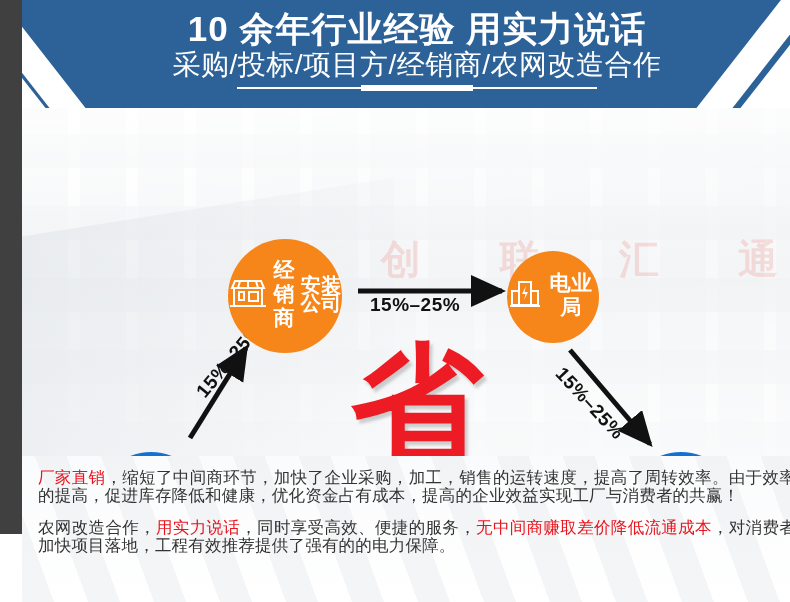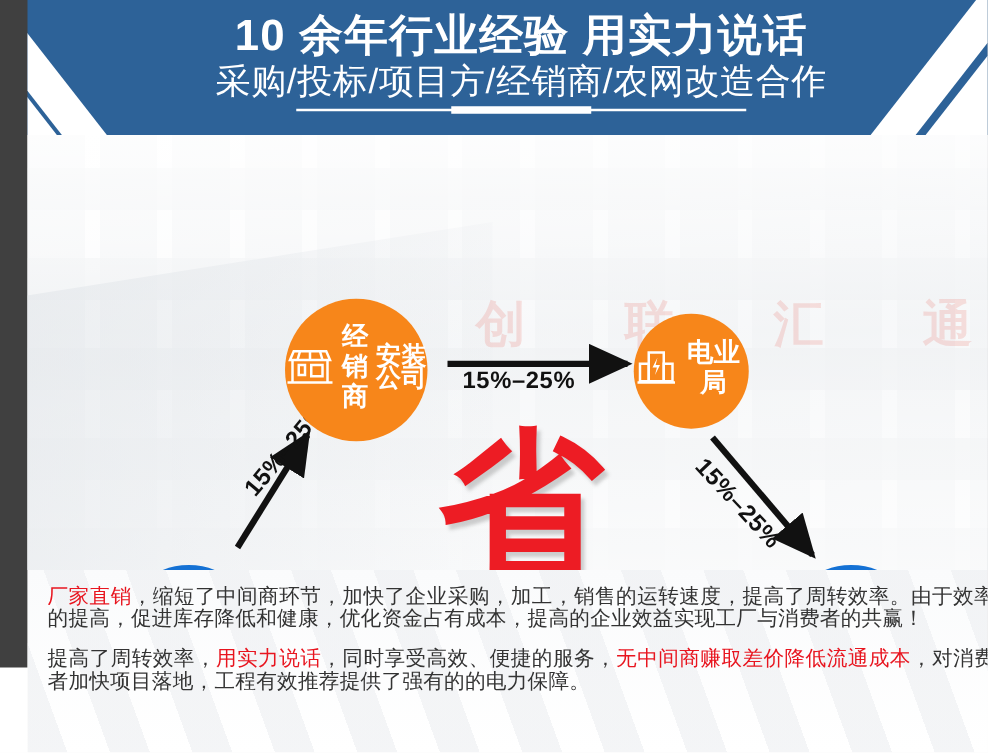--- a/index.html
+++ b/index.html
@@ -325,17 +325,17 @@
 
     <div class="arrow-label" id="label-right">15%–25%</div>
 
   </div>
 
   <div class="footer">
     <p class="para">
       <span class="hl">厂家直销</span><span>，缩短了中间商环节，加快了企业采购，加工，销售的运转速度，提高了周转效率。由于效率的提高，促进库存降低和健康，优化资金占有成本，提高的企业效益实现工厂与消费者的共赢！</span>
     </p>
     <p class="para">
-      <span>提高了周转效率，</span><span class="hl">用实力说话</span><span>，同时享受高效、便捷的服务，</span><span class="hl">无中间商赚取差价降低流通成本</span><span>，对消费者加快项目落地，工程有效推荐提供了强有的的电力保障。</span>
+      <span>农网改造合作，</span><span class="hl">用实力说话</span><span>，同时享受高效、便捷的服务，</span><span class="hl">无中间商赚取差价降低流通成本</span><span>，对消费者加快项目落地，工程有效推荐提供了强有的的电力保障。</span>
     </p>
   </div>
 
 </div>
 
 </body></html>

